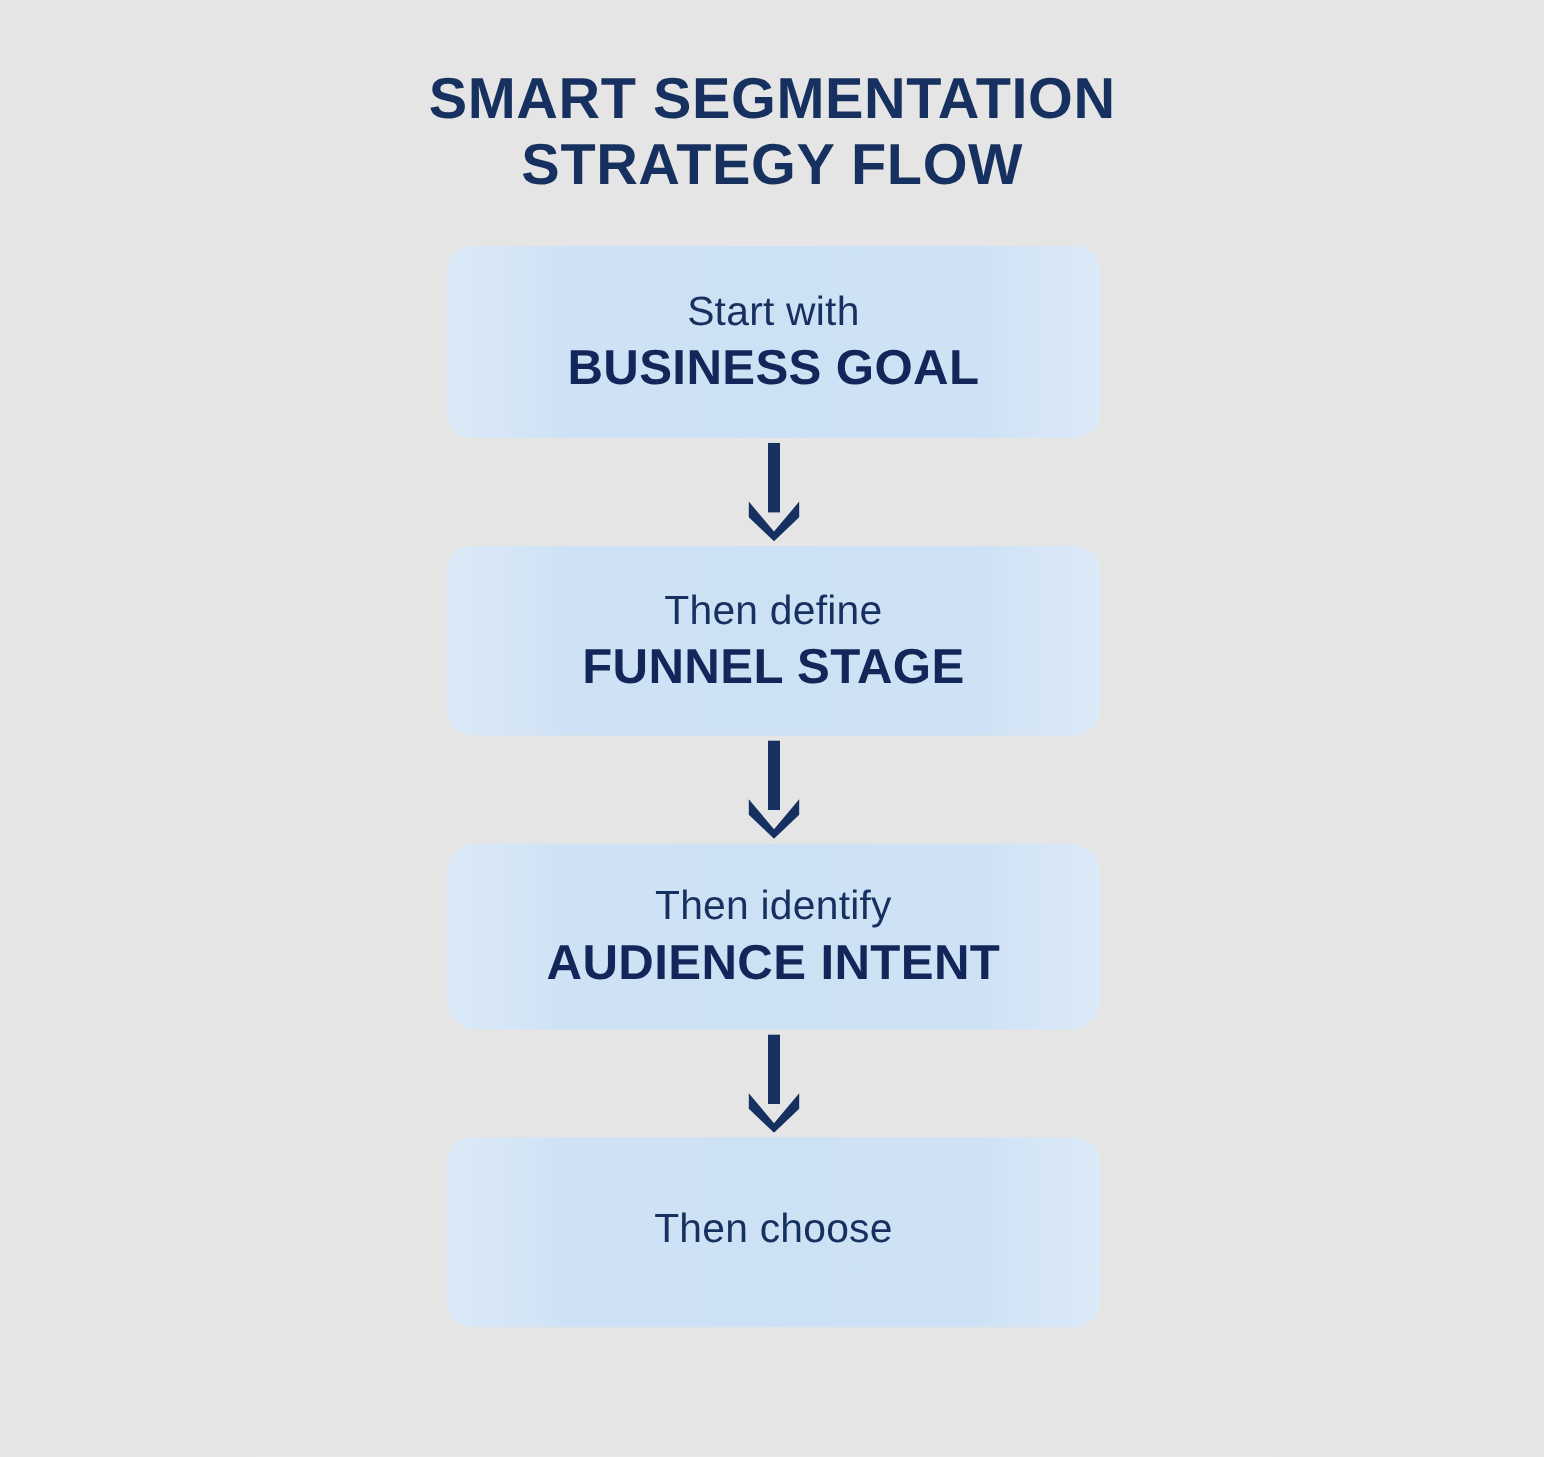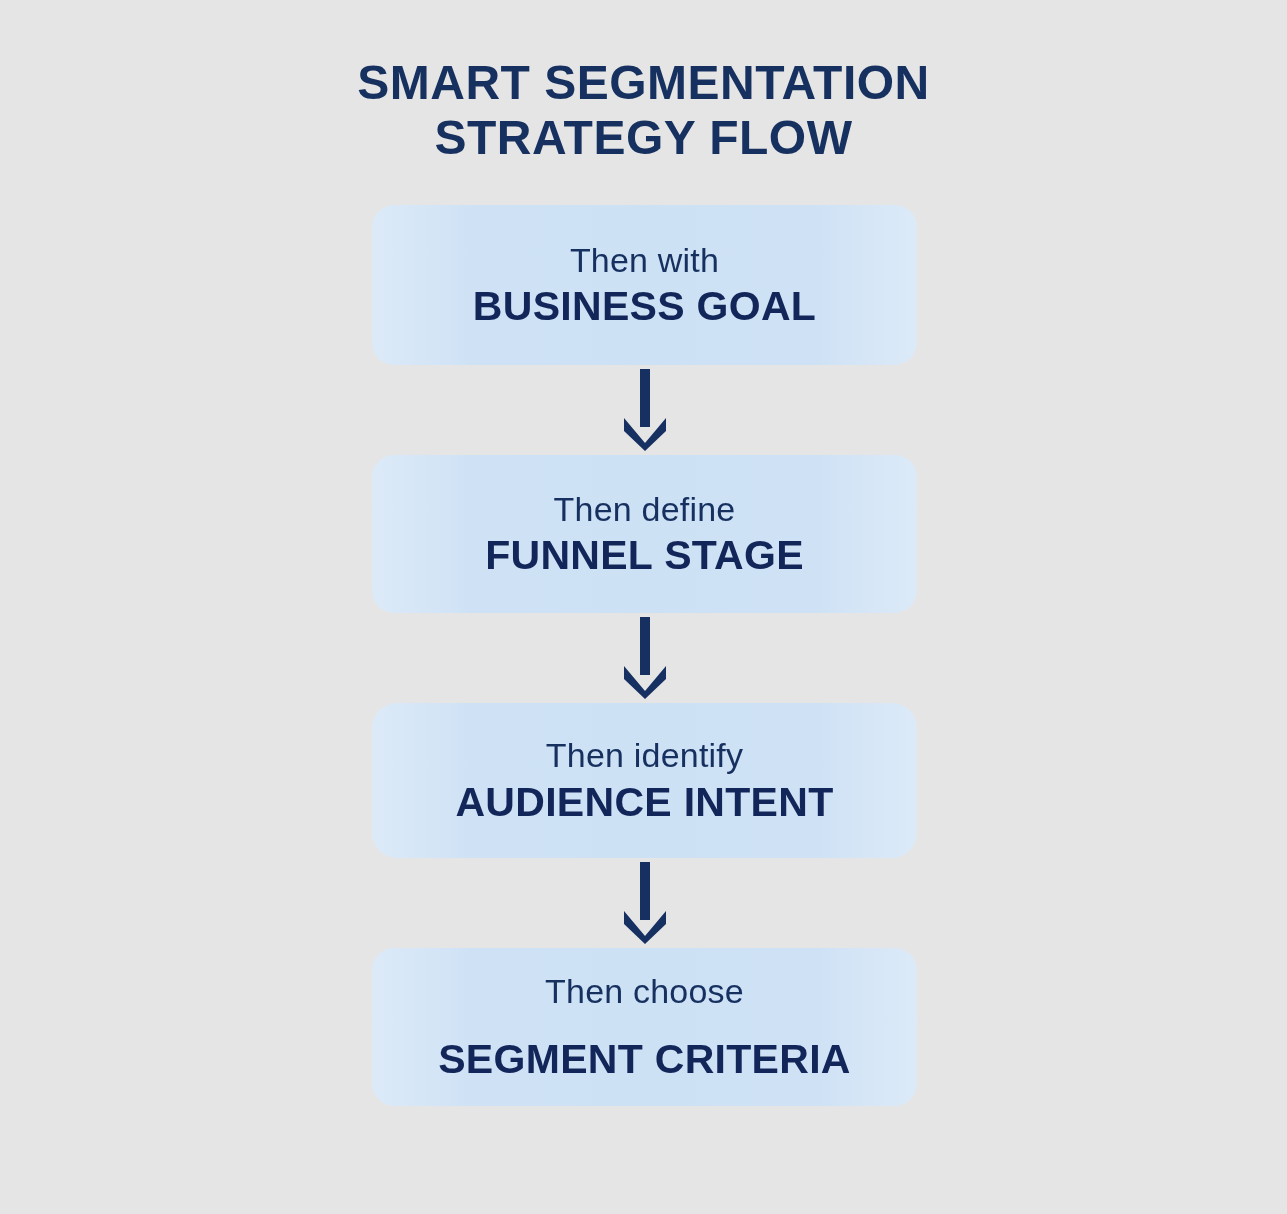--- a/index.html
+++ b/index.html
@@ -100,21 +100,21 @@
 <div class="canvas">
 
   <div class="title">
     <span class="title-line">SMART SEGMENTATION</span>
     <span class="title-line">STRATEGY FLOW</span>
   </div>
 
   <div class="flow">
 
     <div class="step step-1">
-      <div class="step-prefix">Then with</div>
+      <div class="step-prefix">Start with</div>
       <div class="step-title">BUSINESS GOAL</div>
     </div>
 
     <div class="connector">
       <svg width="46" height="82" viewBox="0 0 46 82">
         <rect x="18" y="0" width="10" height="58" fill="#163062"></rect>
         <path d="M 2 49 L 23 74 L 44 49 L 44 62 L 23 82 L 2 62 Z" fill="#163062"></path>
       </svg>
     </div>
 
@@ -137,17 +137,16 @@
 
     <div class="connector">
       <svg width="46" height="82" viewBox="0 0 46 82">
         <rect x="18" y="0" width="10" height="58" fill="#163062"></rect>
         <path d="M 2 49 L 23 74 L 44 49 L 44 62 L 23 82 L 2 62 Z" fill="#163062"></path>
       </svg>
     </div>
 
     <div class="step step-4">
       <div class="step-prefix">Then choose</div>
-      <div class="step-title">SEGMENT CRITERIA</div>
     </div>
 
   </div>
 </div>
 
 </body></html>

